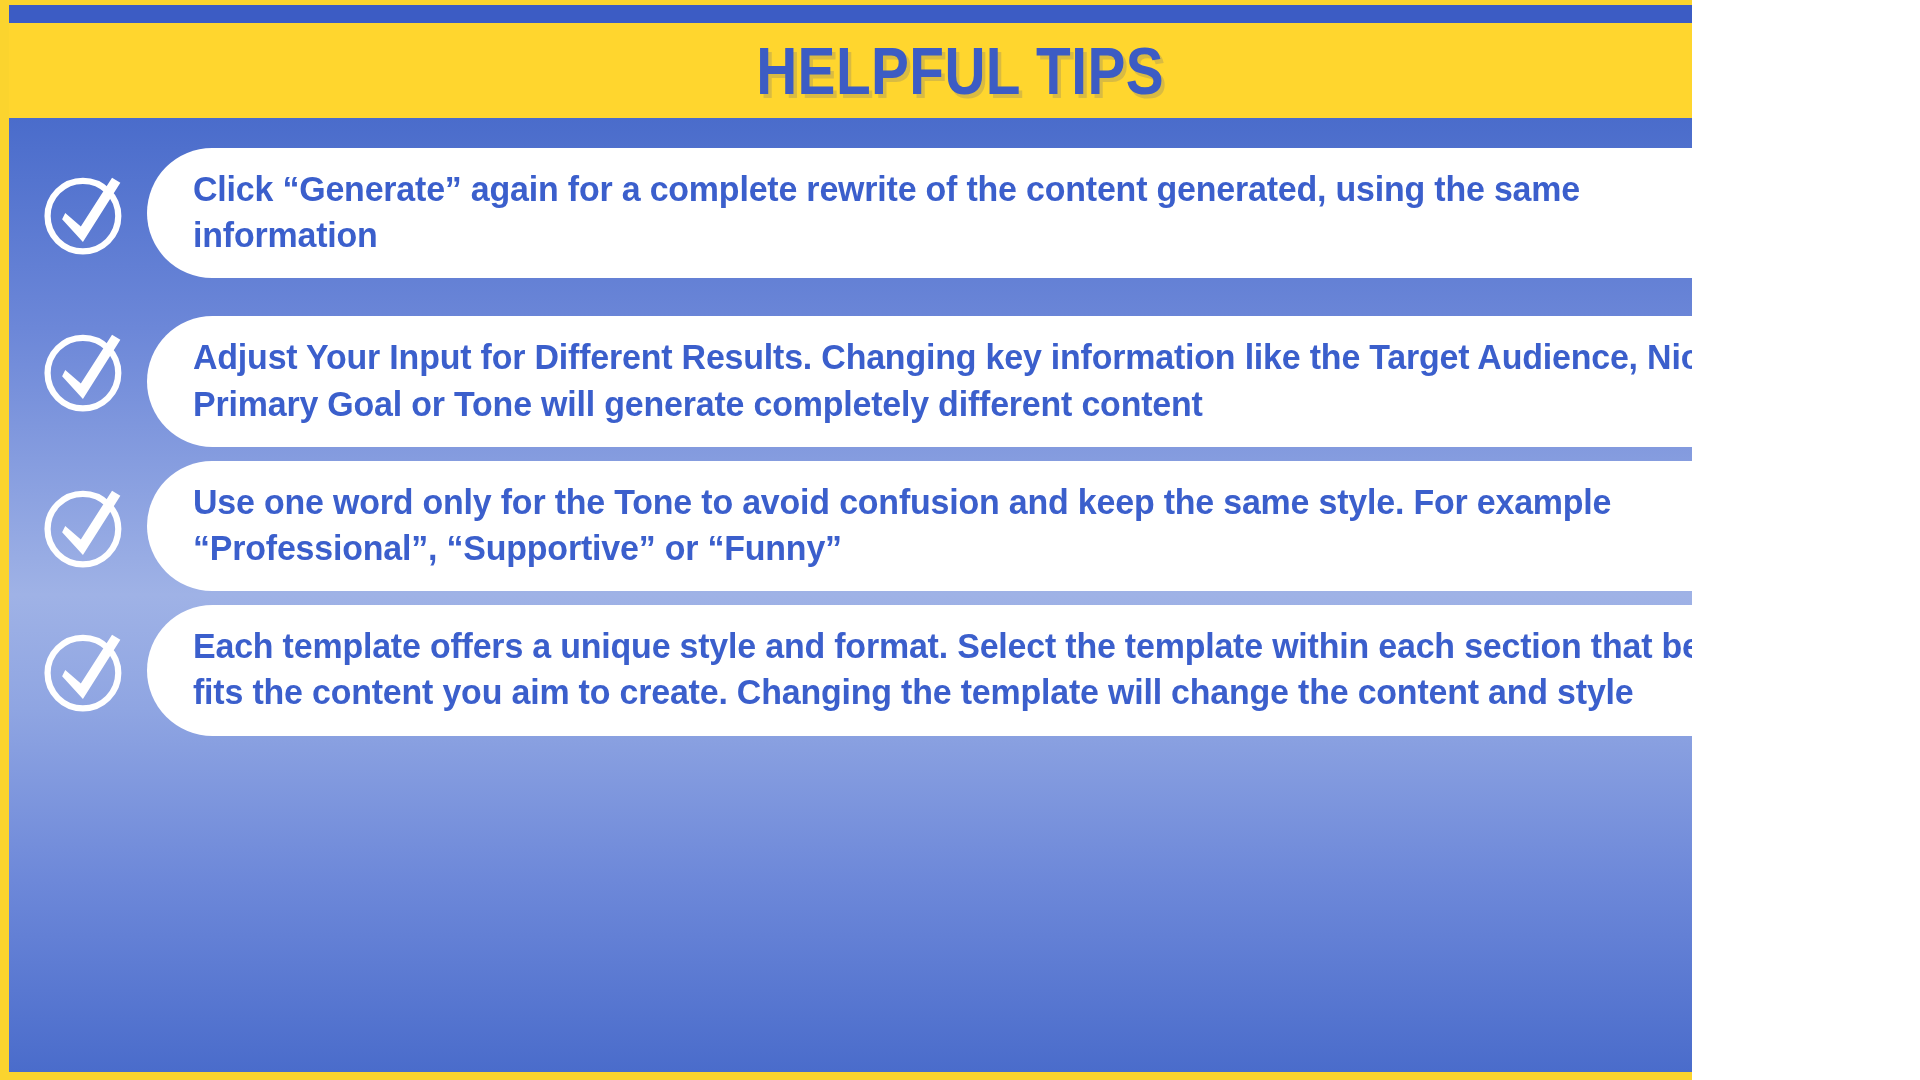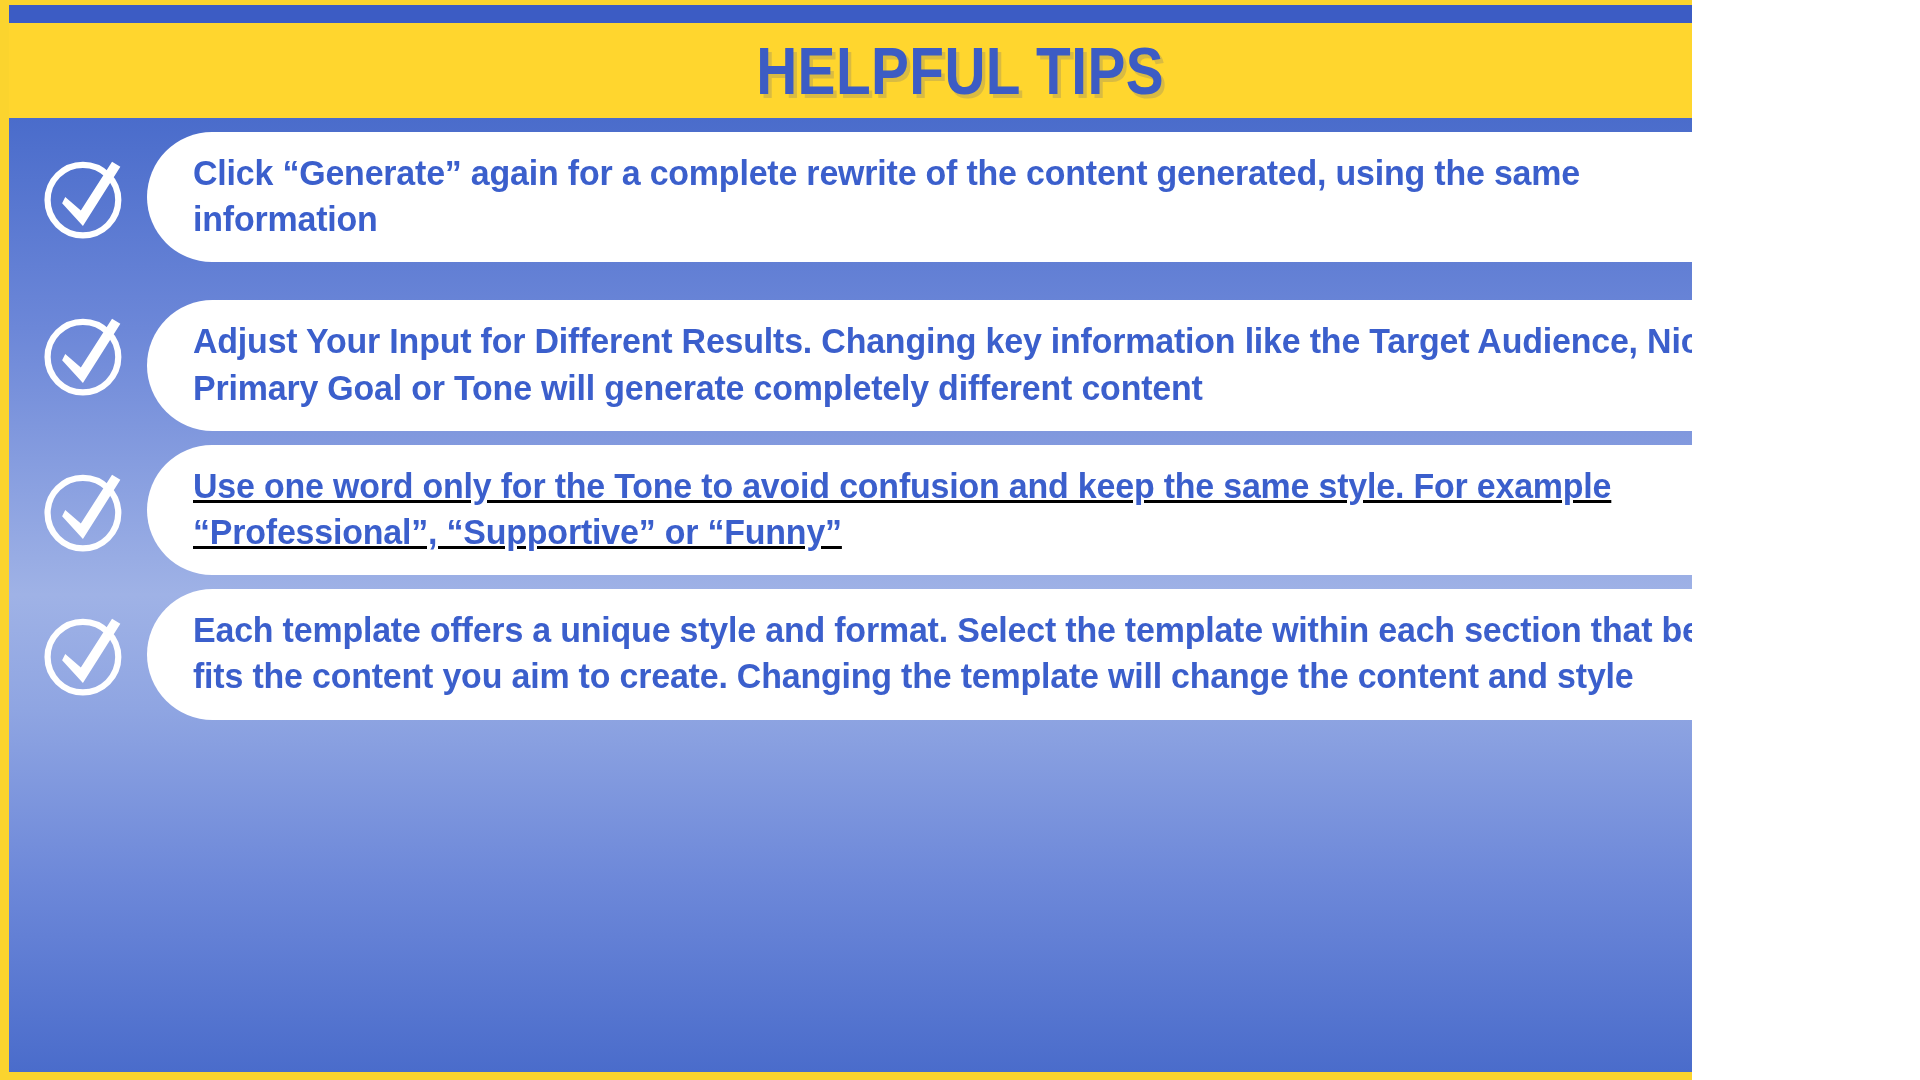--- a/index.html
+++ b/index.html
@@ -73,21 +73,21 @@
 
   .tips-list {
     position: absolute;
     left: 0;
     top: 0;
     width: 100%;
     height: 100%;
     display: flex;
     flex-direction: column;
     justify-content: flex-start;
-    padding-top: 14px;
+    padding-top: 30px;
     box-sizing: border-box;
   }
 
   .tip-row {
     display: flex;
     align-items: center;
     margin-bottom: 14px;
     padding-left: 24px;
   }
 
@@ -116,21 +116,21 @@
     line-height: 1.32;
     letter-spacing: -0.2px;
     transform: scaleX(0.97);
     transform-origin: left center;
     margin: 0;
   }
 
   
   .tip-row[data-index="0"] .tip-card { width: 1640px; }
   .tip-row[data-index="1"] .tip-card { width: 1700px; margin-top: 24px; }
-  .tip-row[data-index="2"] .tip-card { width: 1680px; text-decoration: underline; }
+  .tip-row[data-index="2"] .tip-card { width: 1680px; }
   .tip-row[data-index="3"] .tip-card { width: 1700px; }
   .tip-row[data-index="4"] .tip-card { width: 1690px; }
 </style>
 </head>
 <body>
 
 <div id="canvas">
 
   <div class="top-rule"></div>
 

